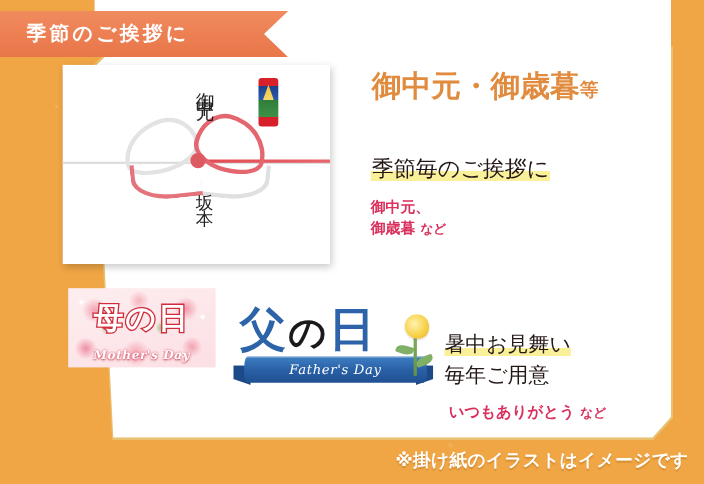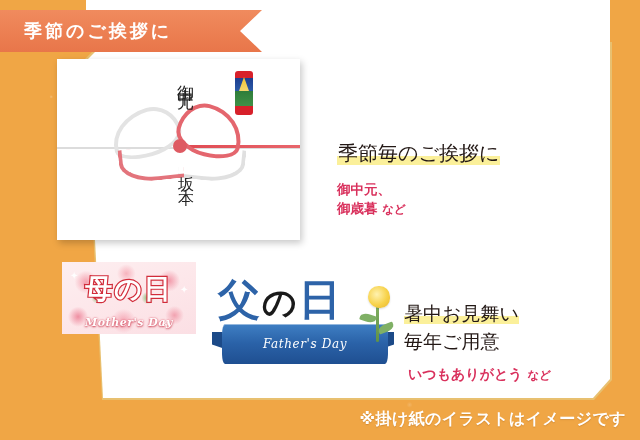--- a/index.html
+++ b/index.html
@@ -153,21 +153,21 @@
 
   
   .fcard{position:absolute;left:218px;top:272px;width:180px;height:86px;}
   .fjp{
     position:absolute;left:0;top:0;font-size:42px;color:#2d63a8;font-weight:bold;
     letter-spacing:2px;white-space:nowrap;
     font-family:"DejaVu Serif","Liberation Serif",serif;
   }
   .fjp .no{color:#1a1a1a;font-size:34px;}
   .fbanner{
-    position:absolute;left:4px;top:52px;width:166px;height:40px;
+    position:absolute;left:4px;top:52px;width:166px;height:24px;
     background:linear-gradient(180deg,#3f7fc4 0%,#2a62a8 48%,#1f4f91 100%);
     border-radius:3px/10px;
     display:flex;align-items:center;justify-content:center;
     box-shadow:inset 0 1px 0 rgba(255,255,255,.45);
   }
   .fbanner span{color:#fff;font-size:12px;font-style:italic;letter-spacing:.6px;
     font-family:"DejaVu Serif","Liberation Serif",serif;}
   .fb-tail{position:absolute;top:60px;width:16px;height:18px;background:#1c4a88;}
   .fb-l{left:-6px;clip-path:polygon(0 0,100% 0,100% 100%,0 70%);}
   .fb-r{left:160px;clip-path:polygon(0 0,100% 0,100% 70%,0 100%);}
@@ -235,20 +235,23 @@
     <div class="loop loop-r1"></div>
     <div class="tail-w"></div>
     <div class="tail-r"></div>
     <div class="knot"></div>
     <div class="ornament"></div>
     <div class="ornament-in"></div>
     <div class="noshi-v noshi-title">御中元</div>
     <div class="noshi-v noshi-name">坂本</div>
   </div>
 
+  <div class="h-orange">
+    <span>御中元・御歳暮</span><span class="sm">等</span>
+  </div>
 
   <div class="sub-hl">
     <span class="mark">季節毎のご挨拶に</span>
   </div>
 
   <div class="pink-list">
     <div>御中元、</div>
     <div>
       <span>御歳暮</span>
       <span class="nado">など</span>

